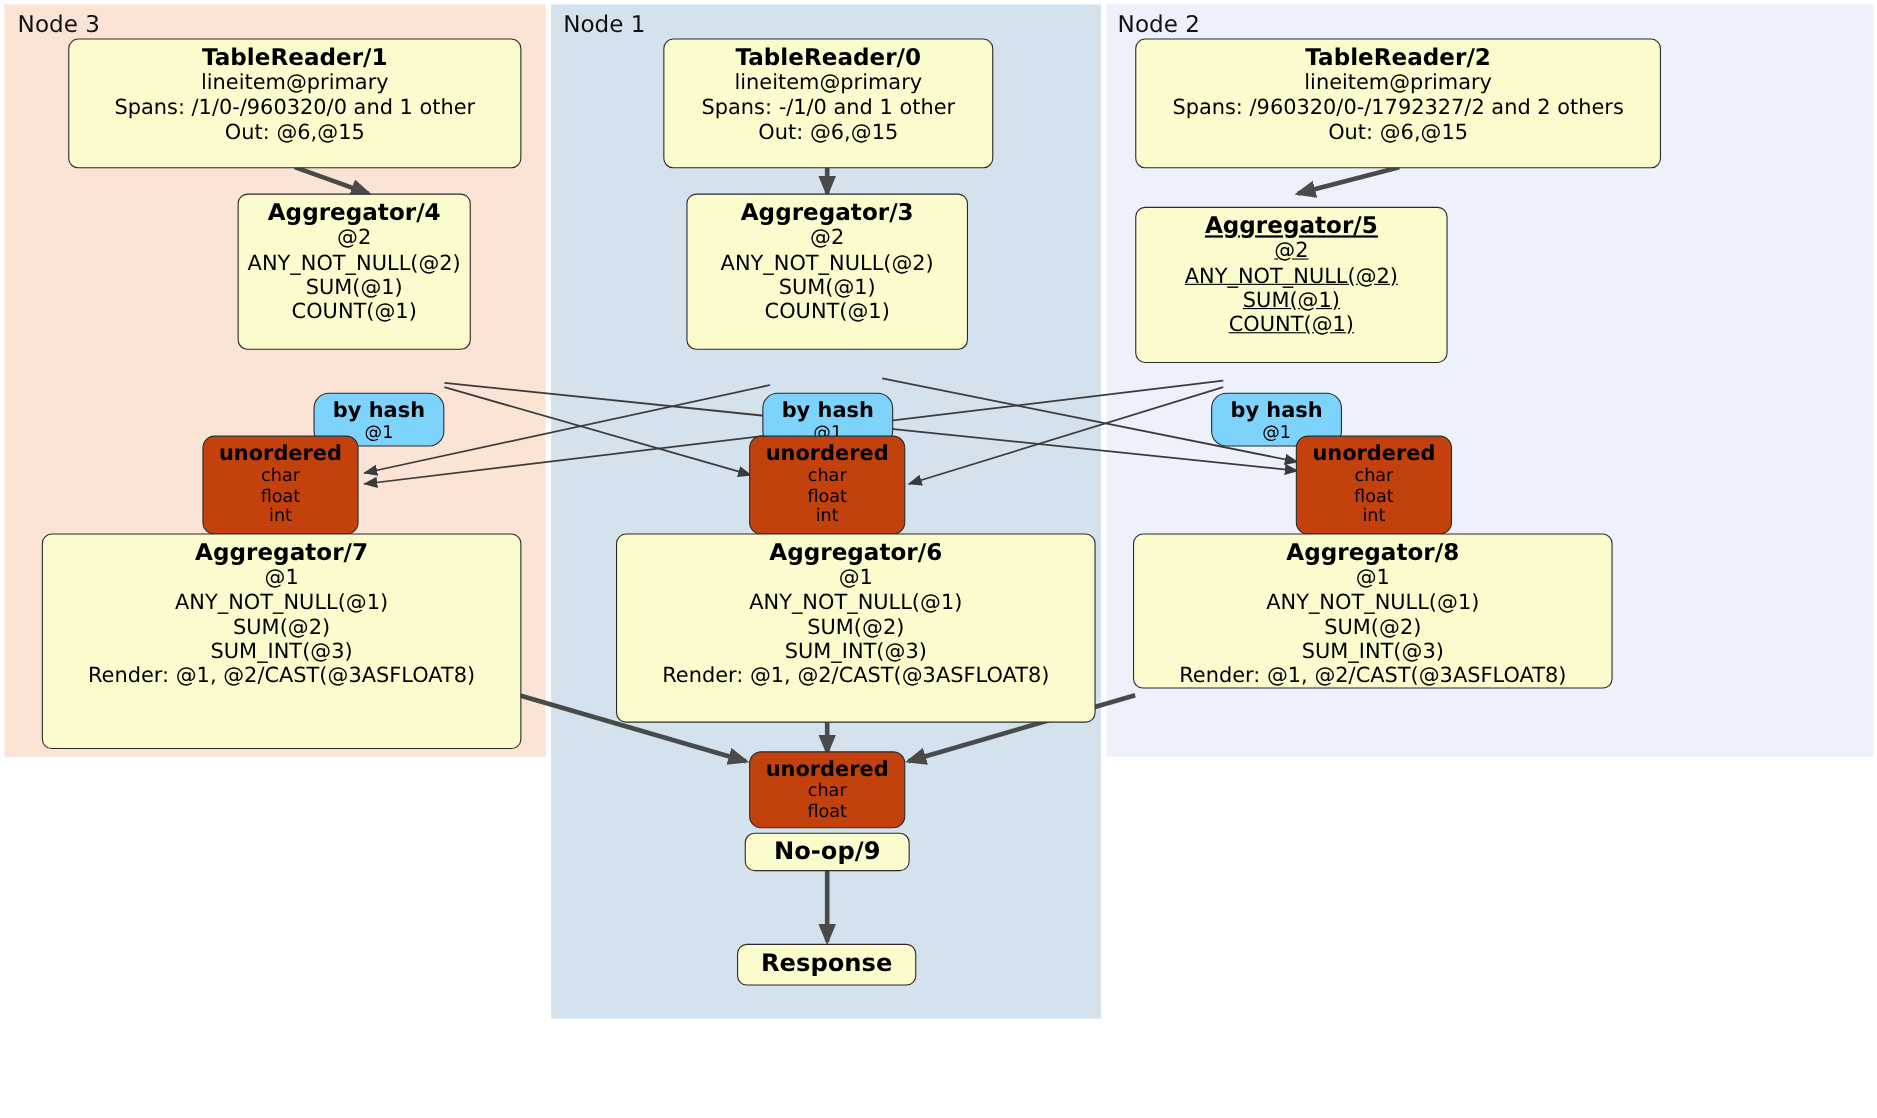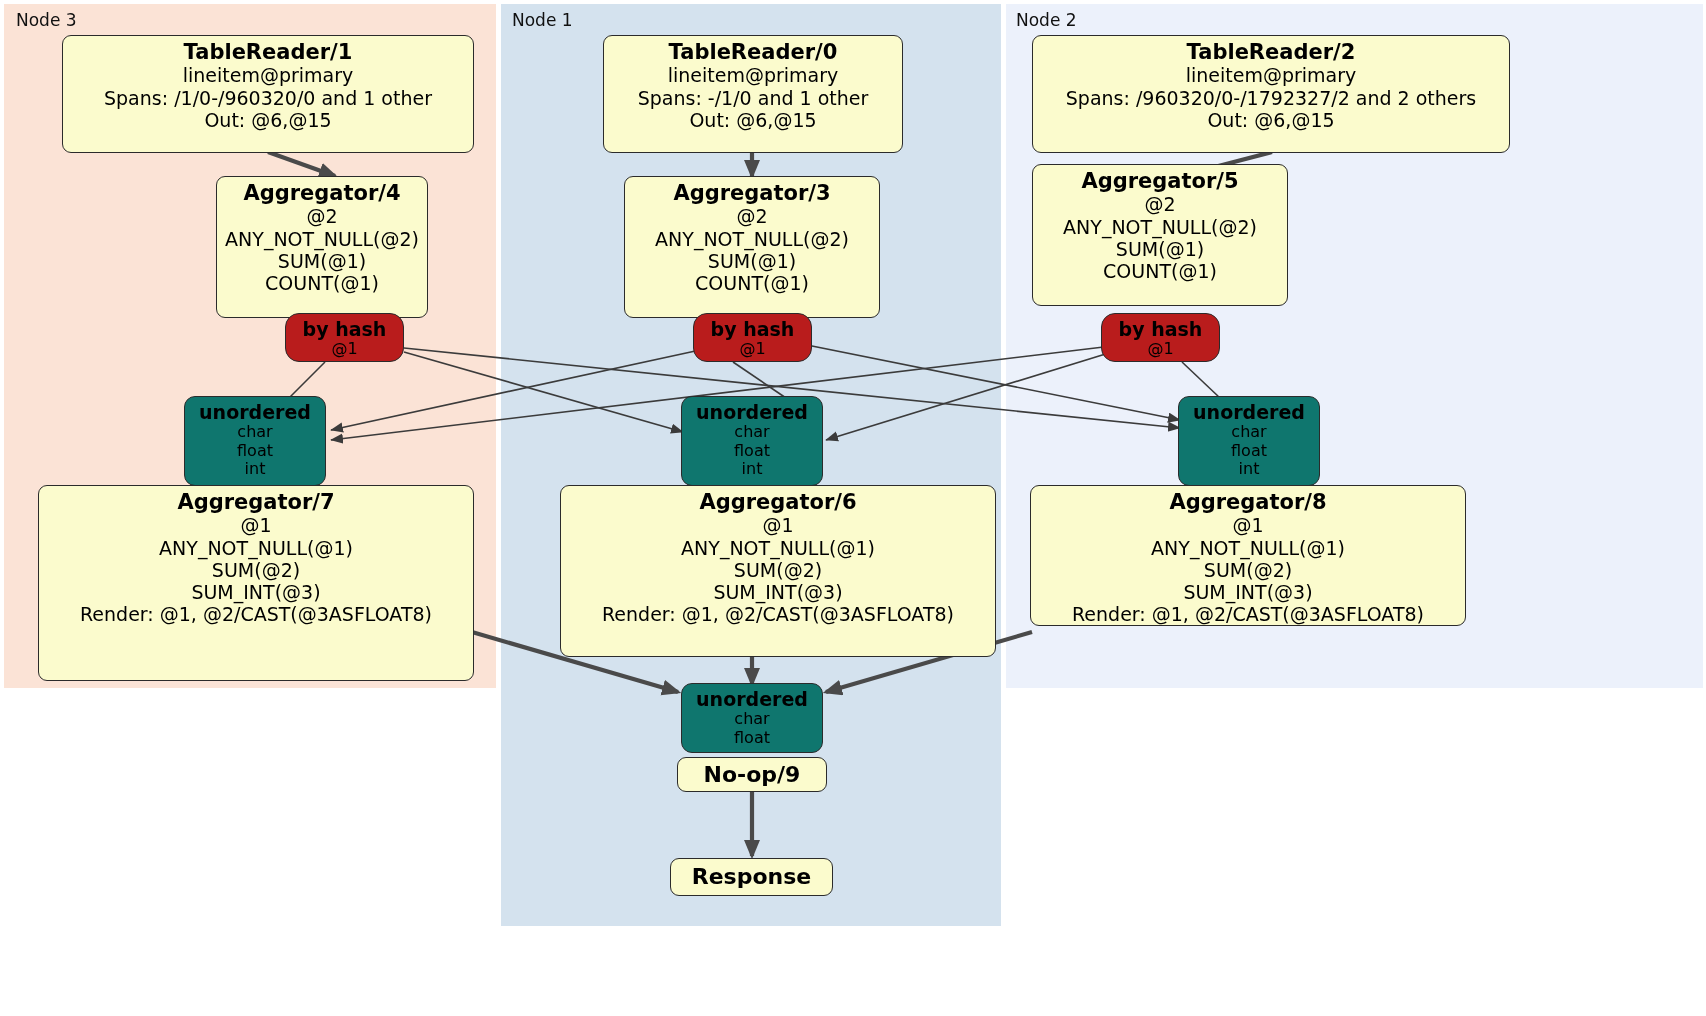--- a/index.html
+++ b/index.html
@@ -1,32 +1,32 @@
 <!DOCTYPE html>
 <html><head>
 <meta charset="utf-8">
 <style>
   html,body{margin:0;padding:0;background:#ffffff;}
   body{width:1706px;height:1016px;font-family:"DejaVu Sans","Liberation Sans",sans-serif;}
   #stage{position:relative;width:1706px;height:1016px;overflow:hidden;background:#fff;}
 
   
   .panel{position:absolute;box-sizing:border-box;}
-  .panel-label{position:absolute;font-size:17px;color:#111;line-height:1;}
+  .panel-label{position:absolute;font-size:21px;color:#111;line-height:1;}
 
   
   .gbox{position:absolute;box-sizing:border-box;border:1.6px solid #2b2b2b;
         border-radius:9px;text-align:center;padding:4px 6px;
         display:flex;flex-direction:column;justify-content:flex-start;align-items:center;}
   .gbox .ttl{font-weight:bold;font-size:21px;line-height:1.16;color:#000;}
   .gbox .ln{font-size:19px;line-height:1.17;color:#000;white-space:nowrap;}
 
   .proc{background:#fbfbcd;}
-  .router{background:#b91c1c;border-radius:14px;}
-  .sync{background:#0f766e;border-radius:11px;}
+  .router{background:#7dd3fc;border-radius:14px;margin-top:44px;}
+  .sync{background:#c2410c;border-radius:11px;}
   .router .ttl{font-size:19px;}
   .router .ln{font-size:16px;}
   .sync .ttl{font-size:19px;}
   .sync .ln{font-size:16px;}
   .simple{justify-content:center;}
   .simple .ttl{font-size:22px;}
 
   
   svg.edges{position:absolute;left:0;top:0;width:1706px;height:1016px;overflow:visible;}
   .thin{stroke:#3b3b3b;stroke-width:1.6px;fill:none;}
@@ -110,21 +110,21 @@
   </div>
 
   <div class="gbox proc" style="left:624px;top:176px;width:256px;height:142px;">
     <div class="ttl">Aggregator/3</div>
     <div class="ln">@2</div>
     <div class="ln">ANY_NOT_NULL(@2)</div>
     <div class="ln">SUM(@1)</div>
     <div class="ln">COUNT(@1)</div>
   </div>
 
-  <div class="gbox proc" style="left:1032px;top:164px;width:256px;height:142px;">
+  <div class="gbox proc" style="left:1032px;top:188px;width:284px;height:142px;text-decoration:underline;">
     <div class="ttl">Aggregator/5</div>
     <div class="ln">@2</div>
     <div class="ln">ANY_NOT_NULL(@2)</div>
     <div class="ln">SUM(@1)</div>
     <div class="ln">COUNT(@1)</div>
   </div>
 
   <div class="gbox router" style="left:285px;top:313px;width:119px;height:49px;">
     <div class="ttl">by hash</div>
     <div class="ln">@1</div>

